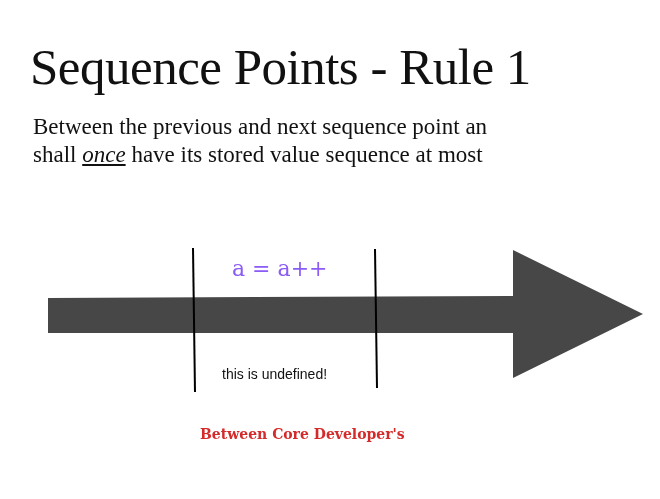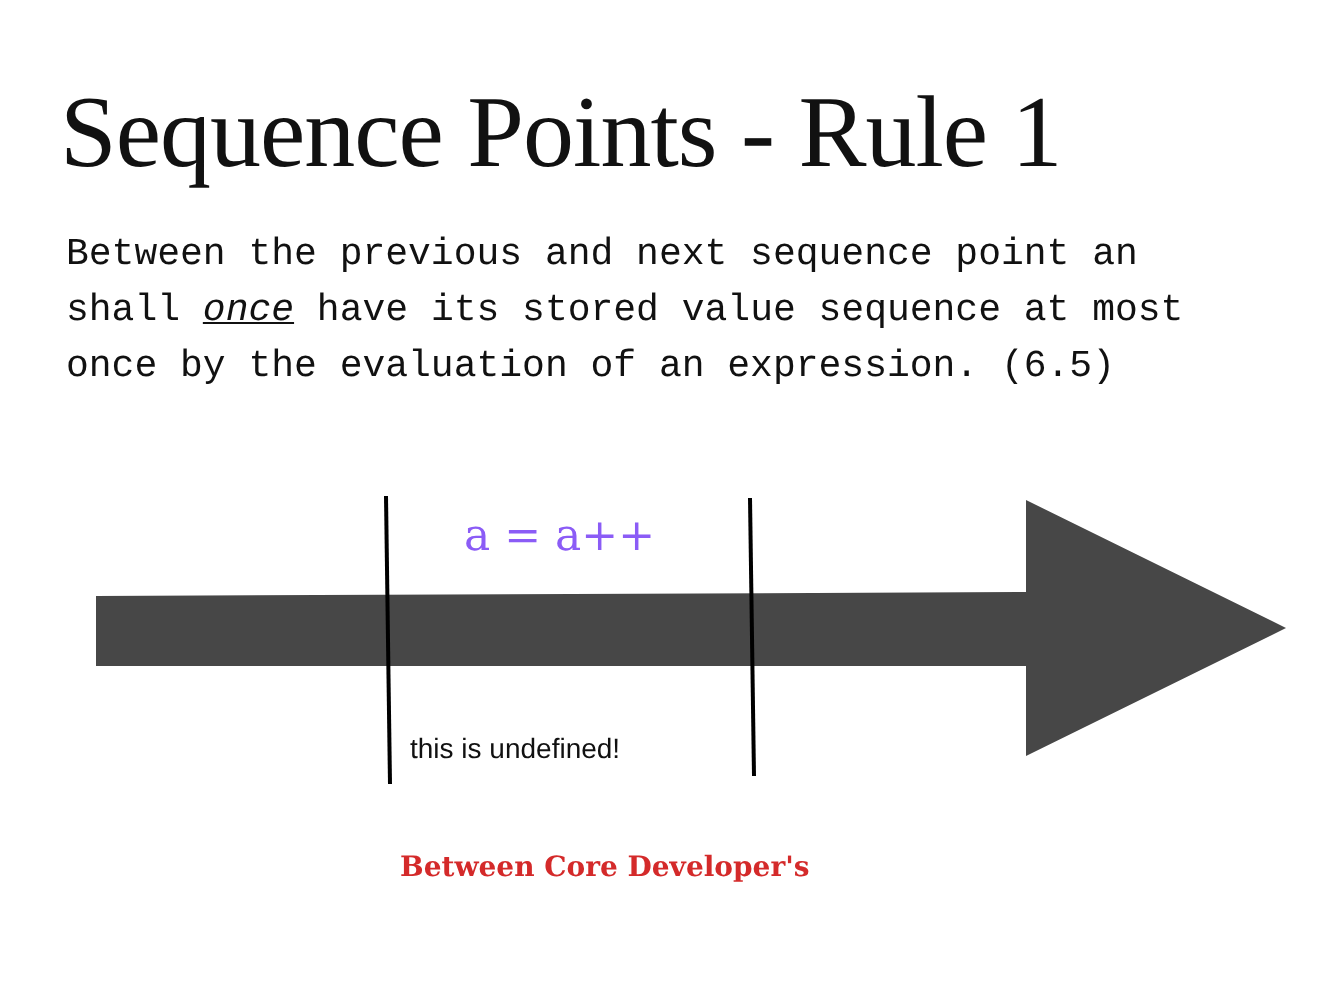--- a/index.html
+++ b/index.html
@@ -1,33 +1,32 @@
 <!DOCTYPE html>
 <html><head>
 <meta charset="utf-8">
 <style>
   html,body{margin:0;padding:0;background:#fff;}
   body{width:660px;height:499px;position:relative;overflow:hidden;}
   .title{position:absolute;left:30px;top:38px;font-family:Liberation Serif, serif;font-size:51px;color:#111;letter-spacing:-0.5px;white-space:nowrap;}
-  .body-text{position:absolute;left:33px;top:113px;width:620px;font-family:Liberation Mono, monospace;font-size:19px;line-height:28px;color:#111;}
+  .body-text{position:absolute;left:33px;top:113px;width:620px;font-family:Liberation Serif, serif;font-size:23px;line-height:28px;color:#111;}
   .body-text em{font-style:italic;text-decoration:underline;}
   svg.diagram{position:absolute;left:0;top:0;}
   .expr{position:absolute;left:232px;top:256px;font-family:"DejaVu Serif",serif;font-size:22px;color:#8b5cf6;white-space:nowrap;}
-  .note{position:absolute;left:205px;top:366px;font-family:"Liberation Sans",sans-serif;font-size:14px;color:#111;white-space:nowrap;text-align:center;}
+  .note{position:absolute;left:222px;top:366px;font-family:"Liberation Sans",sans-serif;font-size:14px;color:#111;white-space:nowrap;text-align:center;}
   .credit{position:absolute;left:200px;top:426px;font-family:"DejaVu Serif",serif;font-weight:bold;font-size:14px;color:#d42a2a;white-space:nowrap;}
 </style>
 </head>
 <body>
 
 <div class="title">Sequence Points - Rule 1</div>
 
 <div class="body-text">
   <span>Between the previous and next sequence point an</span><br>
   <span>shall </span><em>once</em><span> have its stored value sequence at most</span><br>
-  <span>once by the evaluation of an expression. (6.5)</span>
 </div>
 
 <svg class="diagram" width="660" height="499">
   <polygon points="48,298 513,296 513,250 643,314 513,378 513,333 48,333" fill="#474747"></polygon>
   <line x1="193" y1="248" x2="195" y2="392" stroke="#000" stroke-width="2"></line>
   <line x1="375" y1="249" x2="377" y2="388" stroke="#000" stroke-width="2"></line>
 </svg>
 
 <div class="expr">a = a++</div>
 <div class="note">this is undefined!</div>

